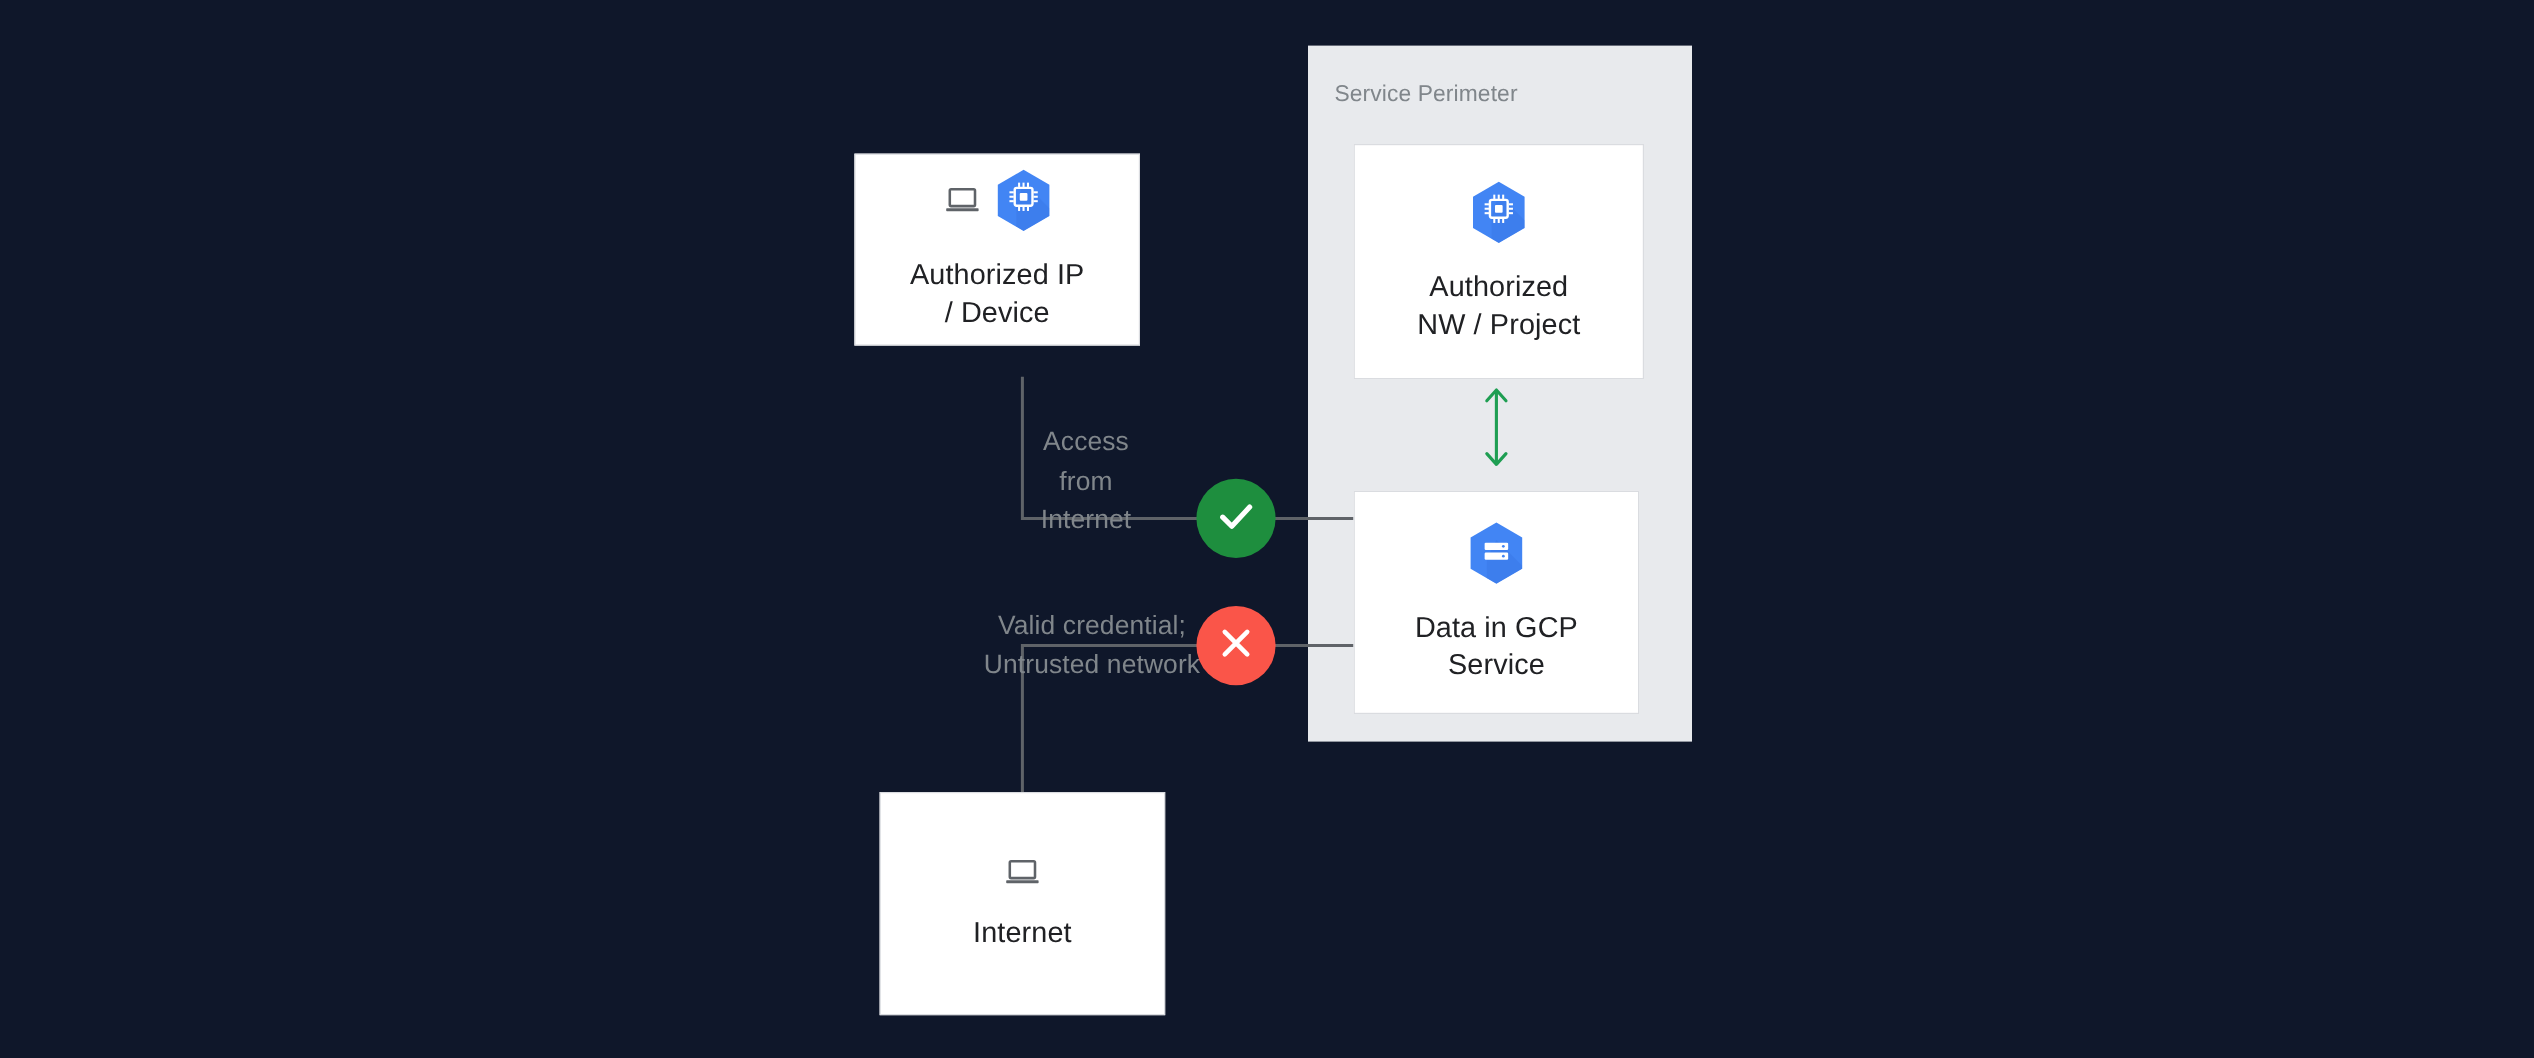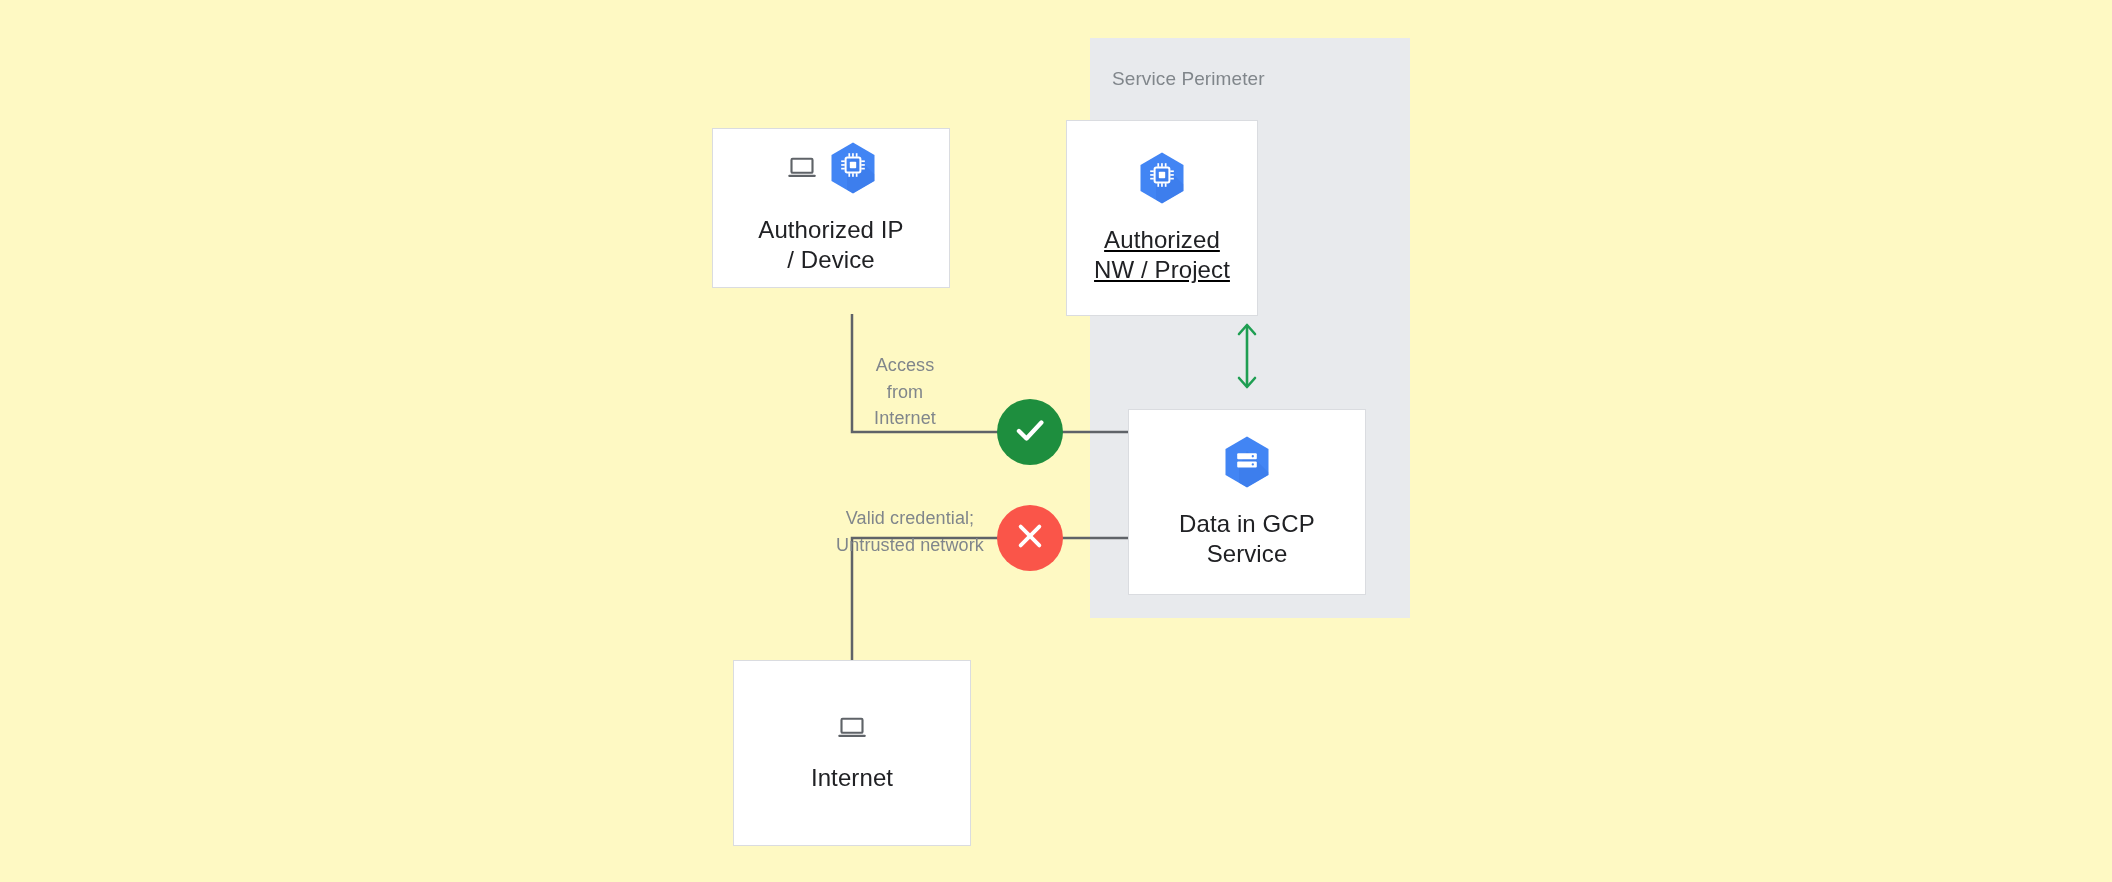--- a/index.html
+++ b/index.html
@@ -10,21 +10,21 @@
   }
   body {
     font-family: "Liberation Sans", sans-serif;
     -webkit-font-smoothing: antialiased;
   }
 
   #canvas {
     position: relative;
     width: 2112px;
     height: 882px;
-    background: #fef9c3;
+    background: #0f172a;
     overflow: hidden;
   }
 
   
   .perimeter {
     position: absolute;
     left: 1090px;
     top: 38px;
     width: 320px;
     height: 580px;
@@ -62,21 +62,21 @@
   .node-label {
     font-size: 24px;
     line-height: 1.27;
     color: #202124;
     text-align: center;
     white-space: pre-line;
     letter-spacing: 0.1px;
   }
 
   #node-authorized-ip   { left: 712px;  top: 128px; width: 238px; height: 160px; }
-  #node-authorized-nw   { left: 1066px; top: 120px; width: 192px; height: 196px; text-decoration: underline; }
+  #node-authorized-nw   { left: 1128px; top: 120px; width: 242px; height: 196px; }
   #node-data-gcp        { left: 1128px; top: 409px; width: 238px; height: 186px; }
   #node-internet        { left: 733px;  top: 660px; width: 238px; height: 186px; }
 
   
   #wires {
     position: absolute;
     left: 0; top: 0;
     width: 2112px; height: 882px;
     pointer-events: none;
   }
@@ -90,21 +90,21 @@
     display: flex;
     align-items: center;
     justify-content: center;
   }
   #badge-allow { left: 997px; top: 399px; background: #1E8E3E; }
   #badge-deny  { left: 997px; top: 505px; background: #FA5549; }
 
   
   .edge-label {
     position: absolute;
-    font-size: 18px;
+    font-size: 22px;
     line-height: 1.48;
     color: #80868B;
     text-align: center;
     white-space: pre-line;
     letter-spacing: 0.1px;
   }
   #label-access-internet { left: 838px; top: 352px; width: 134px; }
   #label-valid-cred      { left: 790px; top: 487px; width: 240px; margin-top: 18px; }
 </style>
 </head>

